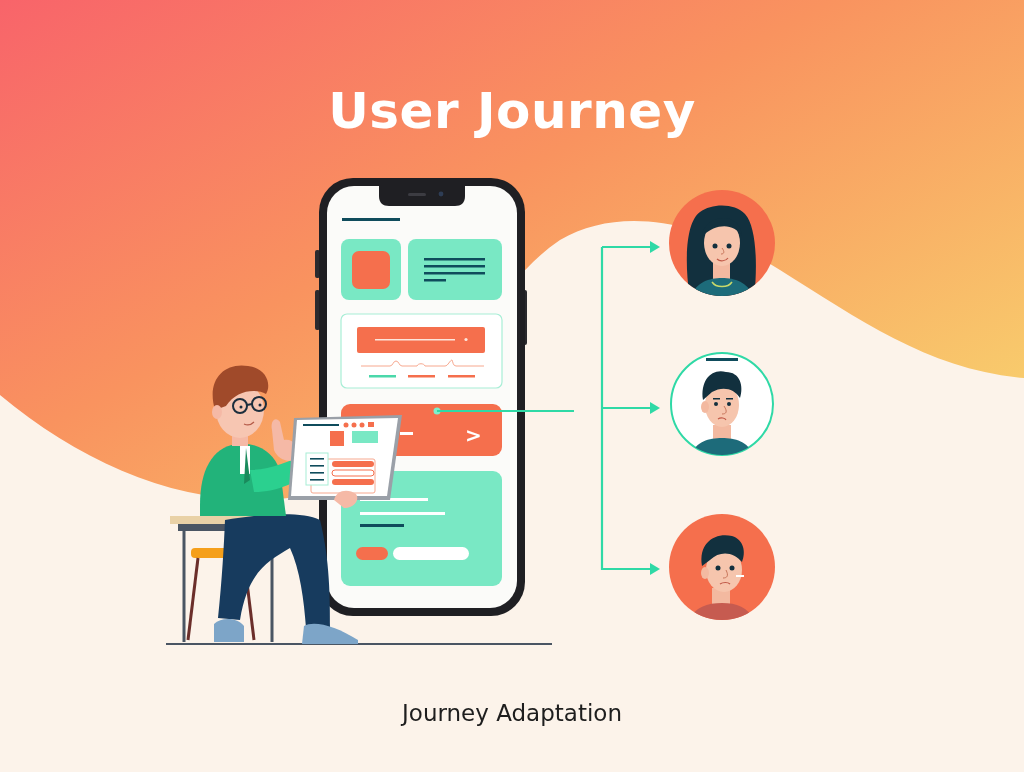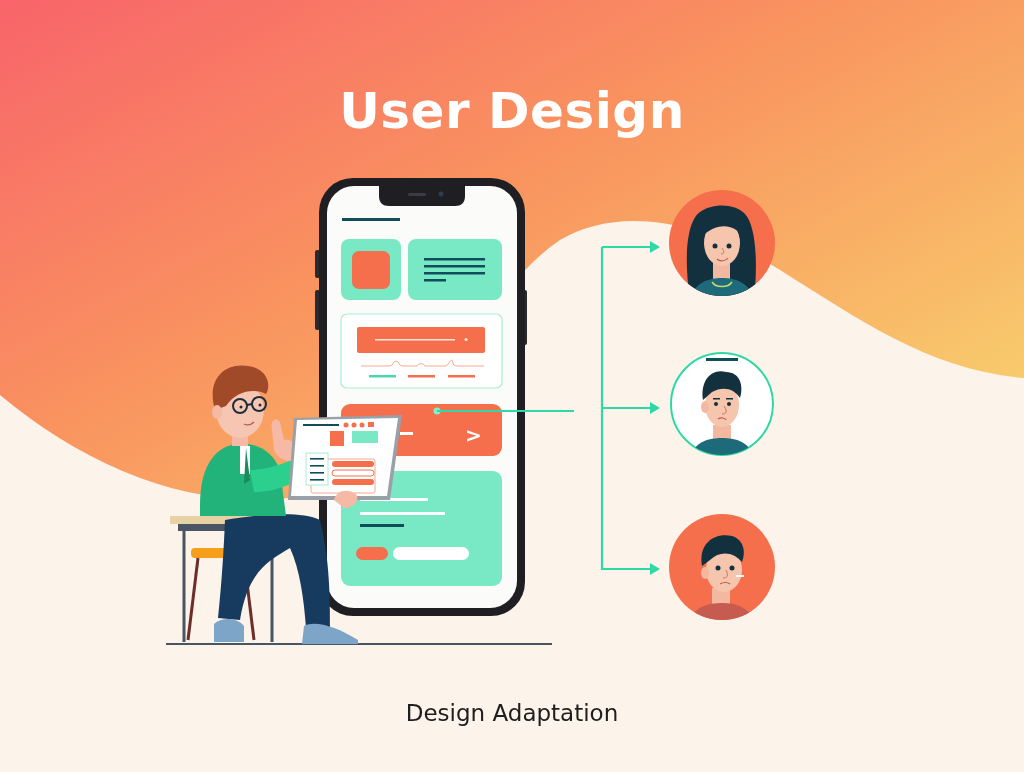--- a/index.html
+++ b/index.html
@@ -17,21 +17,21 @@
     <linearGradient id="bgGrad" x1="0" y1="0" x2="1" y2="0.9">
       <stop offset="0" stop-color="#f8646a"></stop>
       <stop offset="0.45" stop-color="#f9935f"></stop>
       <stop offset="1" stop-color="#f8d36e"></stop>
     </linearGradient>
   </defs>
   <rect x="0" y="0" width="1024" height="772" fill="#fcf3ea"></rect>
   <path d="M0,0 H1024 V378 C930,370 860,320 780,270 C700,220 620,205 560,240 C470,300 420,470 310,495 C200,515 90,470 0,395 Z" fill="url(#bgGrad)"></path>
 </svg>
 
-<div class="title">User Design</div>
+<div class="title">User Journey</div>
 
 <svg class="layer" width="1024" height="772" viewBox="0 0 1024 772">
 
   <rect x="315" y="250" width="5" height="28" rx="2" fill="#2a2a2e"></rect>
   <rect x="315" y="290" width="5" height="40" rx="2" fill="#2a2a2e"></rect>
   <rect x="522" y="290" width="5" height="55" rx="2" fill="#2a2a2e"></rect>
 
   <rect x="319" y="178" width="206" height="438" rx="34" fill="#1f1f23"></rect>
   <rect x="327" y="186" width="190" height="422" rx="27" fill="#fbfbf9"></rect>
 
@@ -212,13 +212,13 @@
     <rect x="306" y="453" width="22" height="32" fill="#ffffff" stroke="#a8eed6" stroke-width="1"></rect>
     <rect x="310" y="458" width="14" height="1.6" fill="#0f4c5c"></rect>
     <rect x="310" y="465" width="14" height="1.6" fill="#0f4c5c"></rect>
     <rect x="310" y="472" width="14" height="1.6" fill="#0f4c5c"></rect>
     <rect x="310" y="479" width="14" height="1.6" fill="#0f4c5c"></rect>
   </g>
 
   <path d="M334,500 C336,490 348,488 356,494 C360,500 354,508 344,508 Z" fill="#f5b9a6"></path>
 </svg>
 
-<div class="caption">Design Adaptation</div>
+<div class="caption">Journey Adaptation</div>
 
 </body></html>

